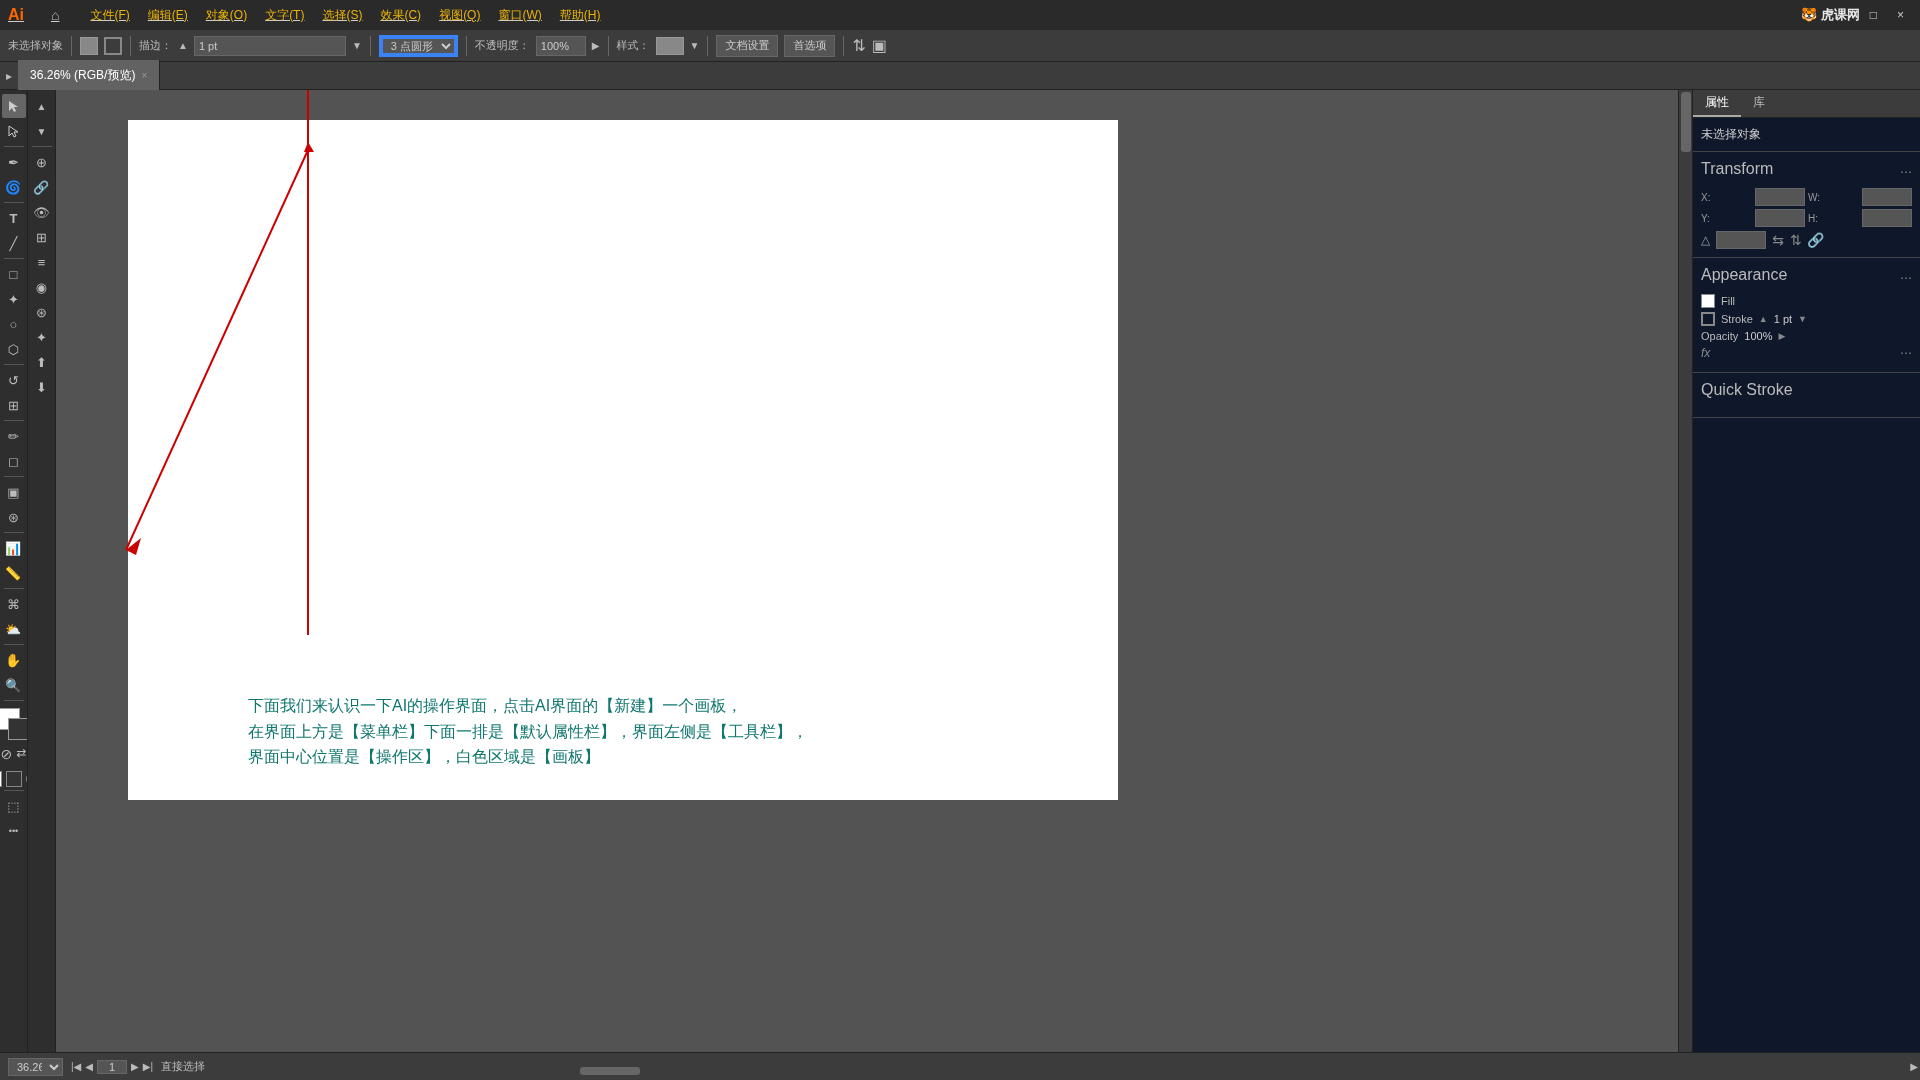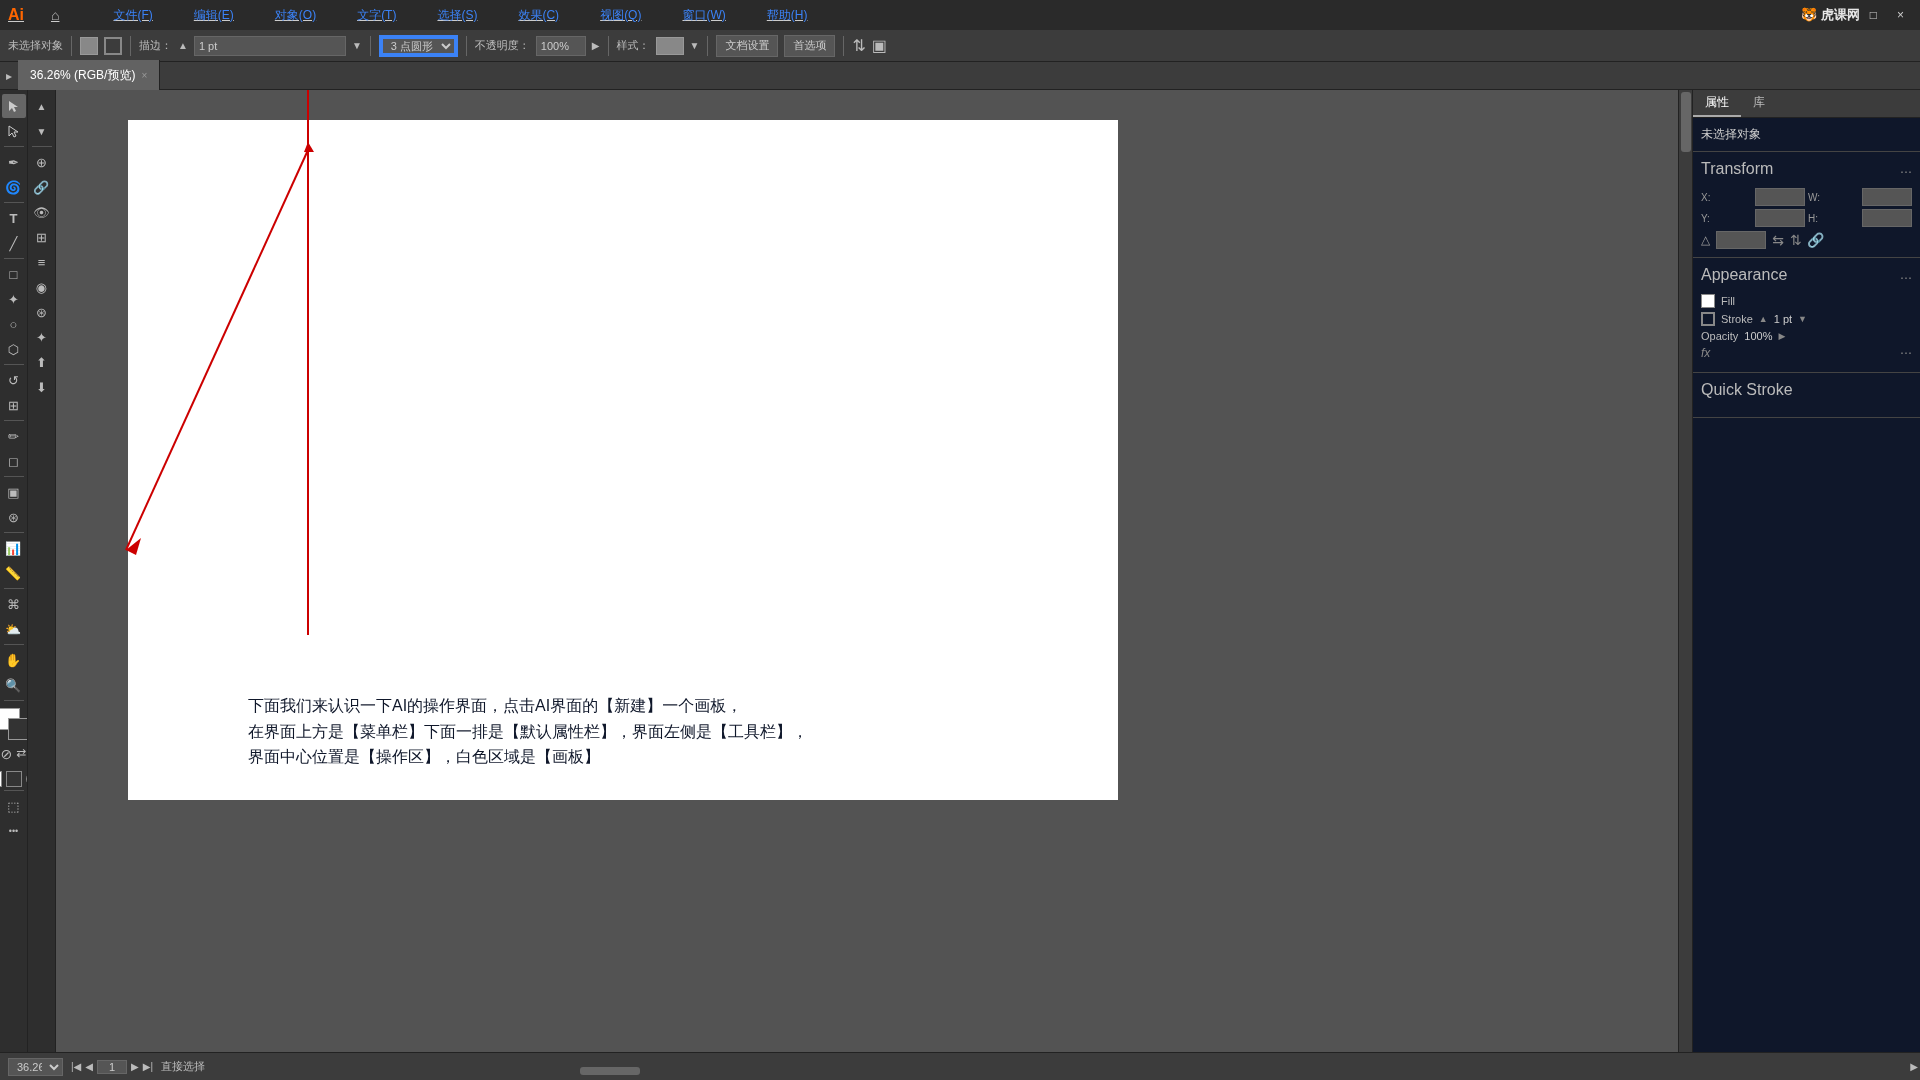--- a/index.html
+++ b/index.html
@@ -30,24 +30,23 @@
       font-weight: bold;
       font-size: 16px;
       margin-right: 4px;
     }
     #titlebar .menu-items {
       display: flex;
       gap: 2px;
     }
     #titlebar .menu-item {
       padding: 2px 8px;
-      color: #3b82f6;
+      color: #eab308;
       font-size: 12px;
       cursor: pointer;
-      margin-left: 23px;
     }
     #titlebar .window-controls {
       position: absolute;
       right: 8px;
       display: flex;
       gap: 4px;
       align-items: center;
     }
     #titlebar .watermark {
       position: absolute;
@@ -252,21 +251,21 @@
       left: 72px;
       top: 30px;
       width: 990px;
       height: 680px;
       background: #fff;
     }
 
     
     .annotation-text {
       position: absolute;
-      color: #0f172a;
+      color: #0f766e;
       font-size: 16px;
       line-height: 1.6;
       font-family: 'Microsoft YaHei', sans-serif;
     }
 
     
     #arrow-svg {
       position: absolute;
       top: 0;
       left: 0;

